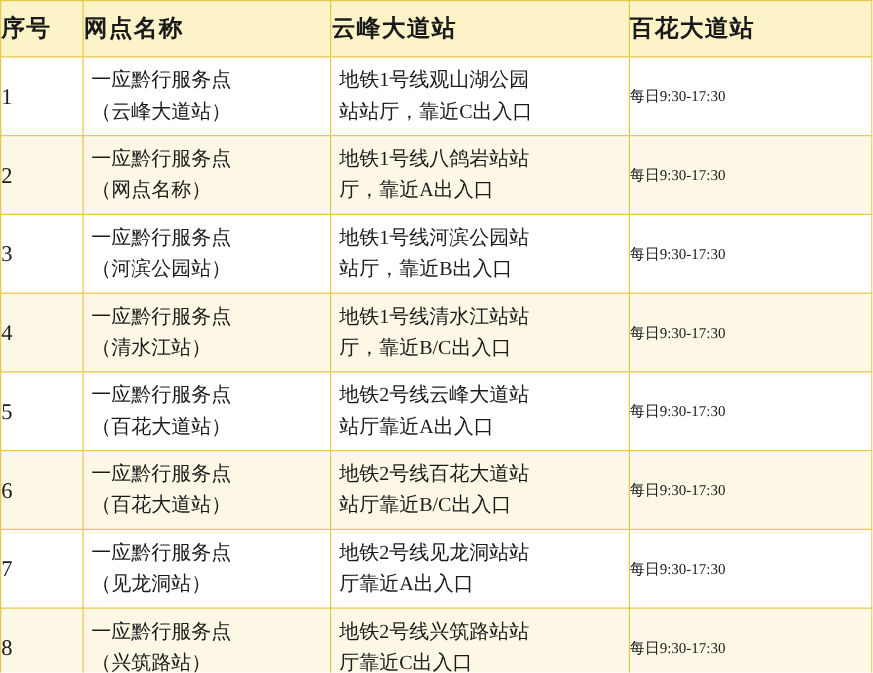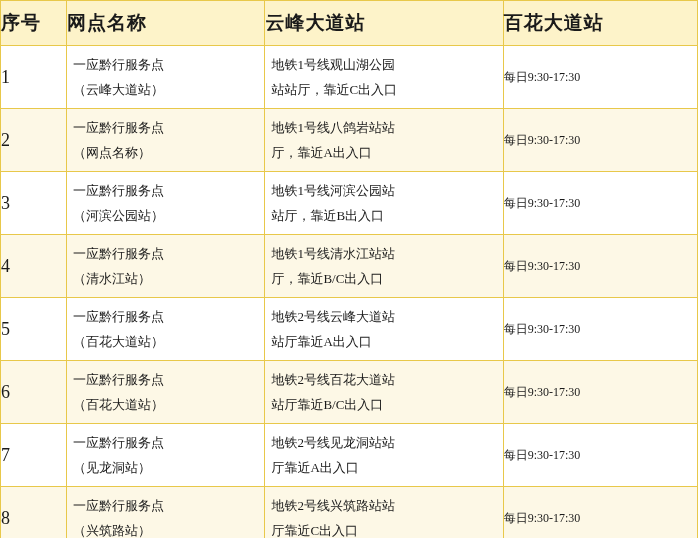--- a/index.html
+++ b/index.html
@@ -29,21 +29,21 @@
   }
   thead th {
     background: #fdf3c9;
     height: 44px;
     font-weight: bold;
     font-size: 19px;
     letter-spacing: 1px;
   }
   tbody td {
     height: 62px;
-    font-size: 13px;
+    font-size: 16px;
     line-height: 25px;
   }
   tbody tr.odd td {
     background: #ffffff;
   }
   tbody tr.even td {
     background: #fdf8e6;
   }
   .col-index { width: 66px; }
   .col-name  { width: 198px; }

